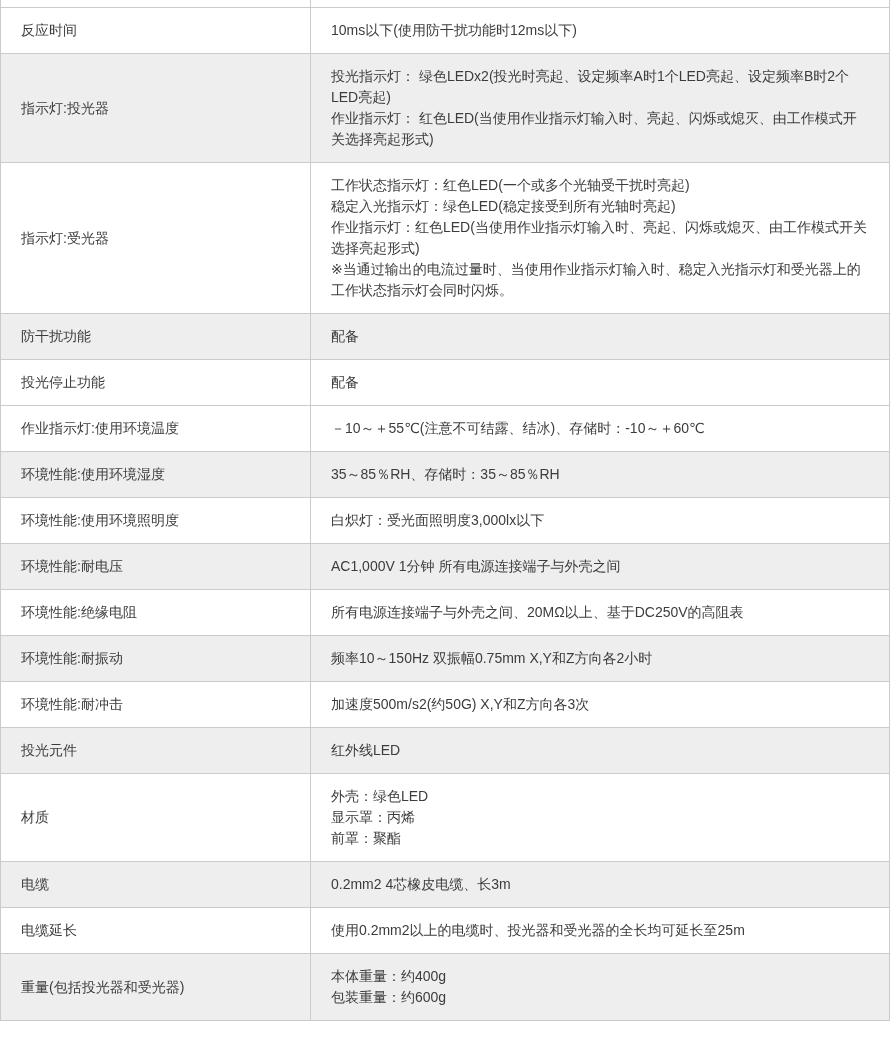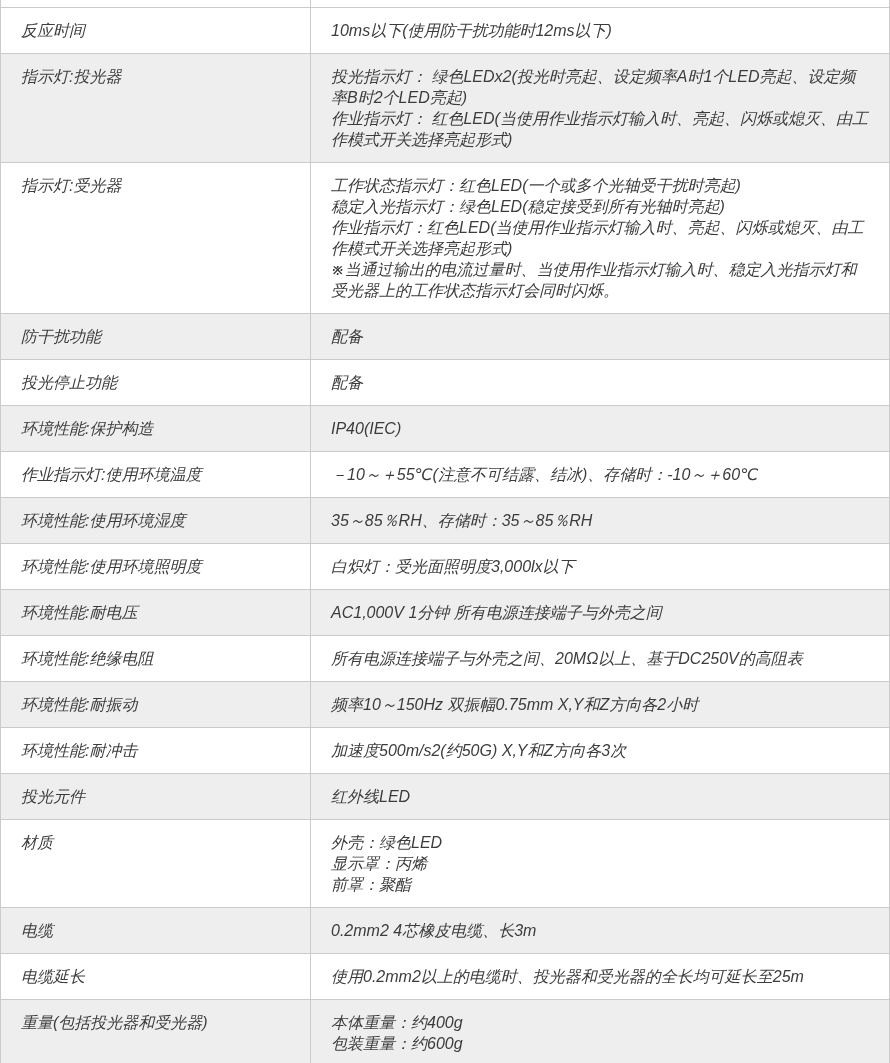--- a/index.html
+++ b/index.html
@@ -24,23 +24,23 @@
   .row{
     display:flex;
     border-bottom:1px solid var(--border-color);
     background:var(--row-bg);
   }
   .row.shaded{background:var(--shaded-bg);}
   .cell{
     box-sizing:border-box;
     padding:12px 20px;
     display:flex;
-    font-size:16px;
+    align-items:center;
+    font-size:14px;
     line-height:21px;
-    font-style:italic;
   }
   .label-cell{
     flex:0 0 310px;
     width:310px;
     border-right:1px solid var(--border-color);
   }
   .value-cell{flex:1 1 auto;min-width:0;}
   .value-lines{width:100%;}
   .row.partial{height:7px;}
   .row.partial .cell{padding:0;height:7px;}
@@ -101,30 +101,20 @@
       <div class="row">
         <div class="cell label-cell">
           <span>投光停止功能</span>
         </div>
         <div class="cell value-cell">
           <div class="value-lines">
             <div>配备</div>
           </div>
         </div>
       </div>
-      <div class="row shaded">
-        <div class="cell label-cell">
-          <span>环境性能:保护构造</span>
-        </div>
-        <div class="cell value-cell">
-          <div class="value-lines">
-            <div>IP40(IEC)</div>
-          </div>
-        </div>
-      </div>
       <div class="row">
         <div class="cell label-cell">
           <span>作业指示灯:使用环境温度</span>
         </div>
         <div class="cell value-cell">
           <div class="value-lines">
             <div>－10～＋55℃(注意不可结露、结冰)、存储时：-10～＋60℃</div>
           </div>
         </div>
       </div>

